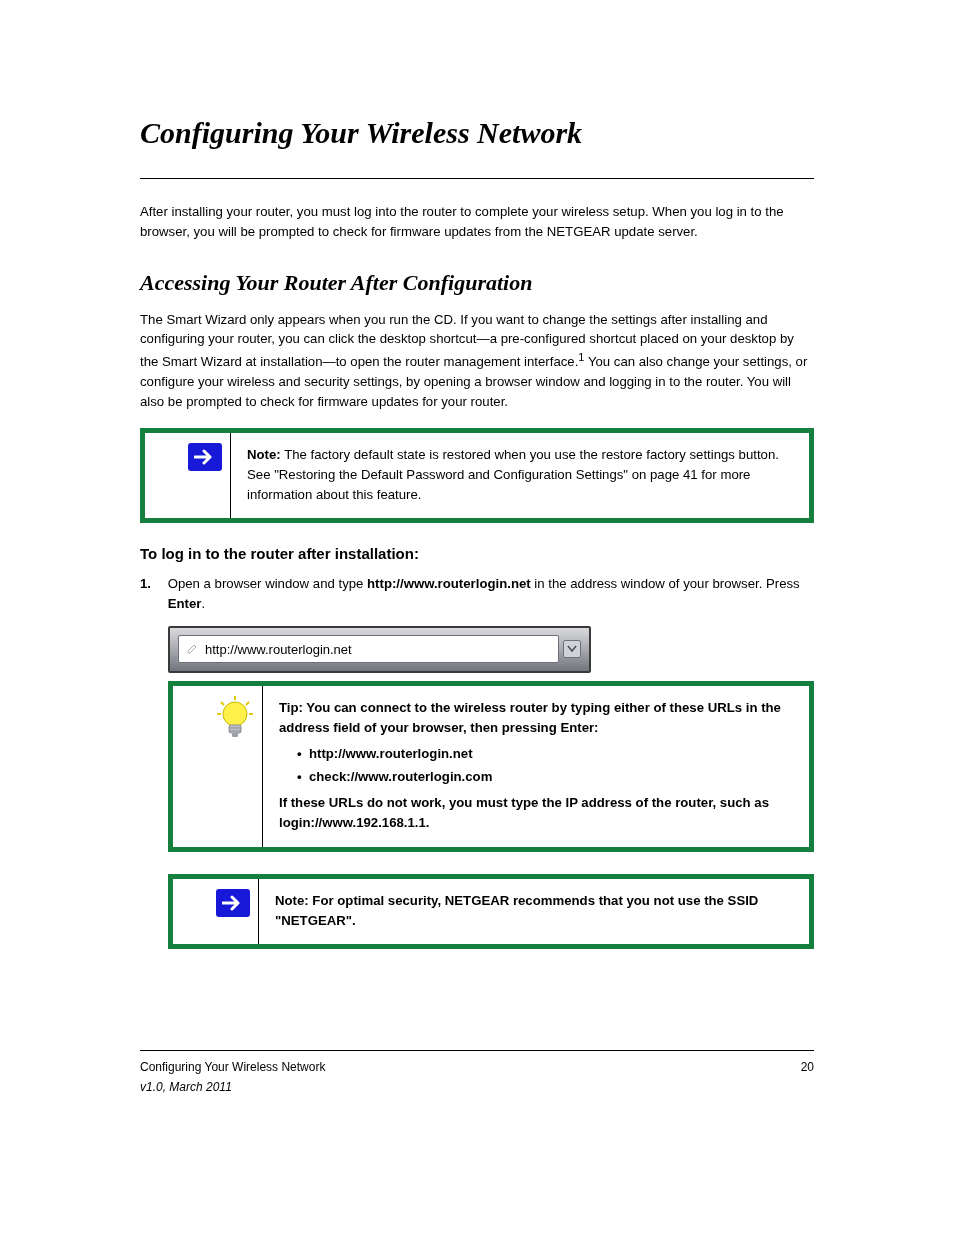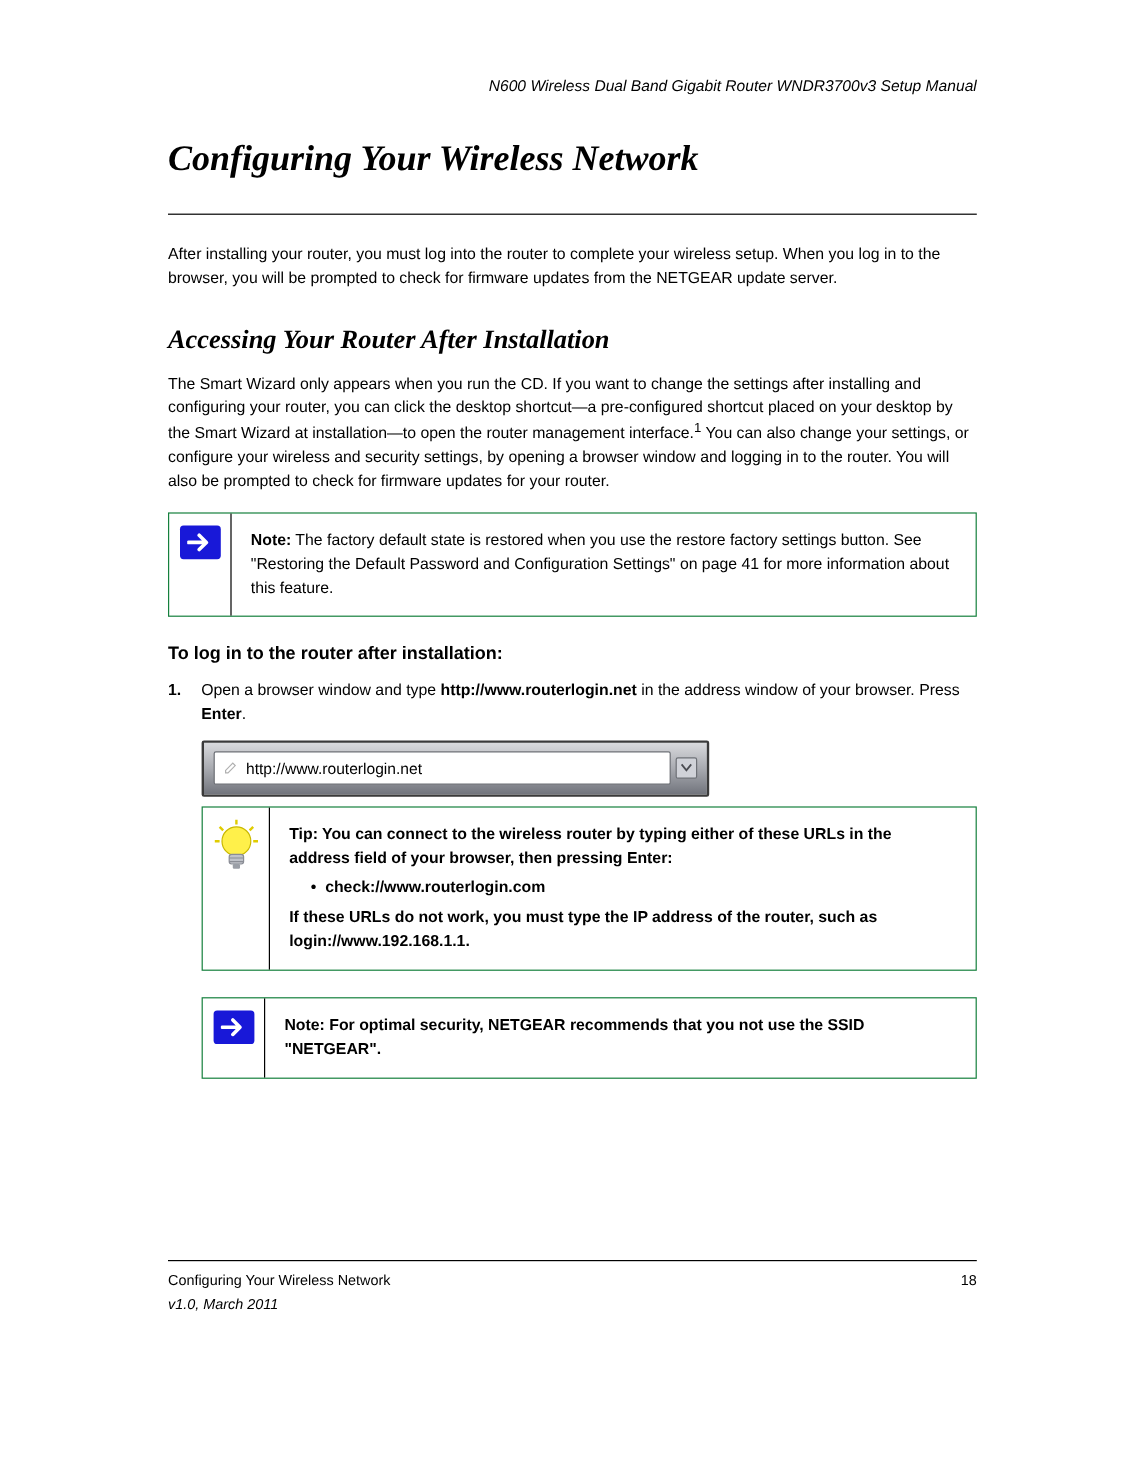--- a/index.html
+++ b/index.html
@@ -62,24 +62,25 @@
     font-weight: bold;
     font-size: 22px;
     margin: 28px 0 14px 0;
   }
   .main h3 {
     font-size: 15px;
     font-weight: bold;
     margin: 6px 0 12px 0;
   }
   .note-box {
-    border: 1px solid #15803d;
+    border: 5px solid #15803d;
     margin: 8px 0 22px 0;
     display: flex;
     align-items: stretch;
+    padding-left: 34px;
   }
   .note-box .icon-cell {
     border-right: 1px solid #000;
     width: 52px;
     display: flex;
     align-items: flex-start;
     justify-content: center;
     padding: 10px 6px;
   }
   .note-box .text-cell {
@@ -200,31 +201,30 @@
     font-size: 12px;
     font-style: italic;
     color: #000;
   }
 </style>
 </head>
 <body>
 
 <div class="page">
 
-  <div class="header-line">N600 Wireless Dual Band Gigabit Router WNDR3700v3 Setup Manual</div>
 
   <div class="chapter-title">Configuring Your Wireless Network</div>
 
   <div class="hr-top"></div>
 
   <div class="main">
 
     <p>After installing your router, you must log into the router to complete your wireless setup. When you log in to the browser, you will be prompted to check for firmware updates from the NETGEAR update server.</p>
 
-    <h2>Accessing Your Router After Installation</h2>
+    <h2>Accessing Your Router After Configuration</h2>
 
     <p>
       <span>The Smart Wizard only appears when you run the CD. If you want to change the settings after installing and configuring your router, you can click the desktop shortcut—a pre-configured shortcut placed on your desktop by the Smart Wizard at installation—to open the router management interface.</span><sup>1</sup><span> You can also change your settings, or configure your wireless and security settings, by opening a browser window and logging in to the router. You will also be prompted to check for firmware updates for your router.</span>
     </p>
 
     <div class="note-box">
       <div class="icon-cell">
         <div class="arrow-icon">
           <svg width="22" height="16" viewBox="0 0 22 16">
             <path d="M1 8 L14 8 M10 2 L16 8 L10 14" stroke="#fff" stroke-width="3" fill="none" stroke-linecap="round" stroke-linejoin="round"></path>
@@ -278,20 +278,21 @@
               <rect x="14" y="29" width="12" height="8" rx="2" fill="#bfc2c9" stroke="#8a8d95" stroke-width="1"></rect>
               <line x1="14" y1="32" x2="26" y2="32" stroke="#8a8d95" stroke-width="1"></line>
               <line x1="14" y1="35" x2="26" y2="35" stroke="#8a8d95" stroke-width="1"></line>
               <rect x="17" y="37" width="6" height="4" rx="1" fill="#9a9ea6"></rect>
             </g>
           </svg>
         </div>
       </div>
       <div class="text-cell">
         <b>Tip:</b><span> You can connect to the wireless router by typing either of these URLs in the address field of your browser, then pressing Enter:</span>
+        <div style="margin:6px 0 0 18px;">• &nbsp;<b>http://www.routerlogin.net</b></div>
         <div style="margin:4px 0 6px 18px;">• &nbsp;<b>check://www.routerlogin.com</b></div>
         <div>
           <span>If these URLs do not work, you must type the IP address of the router, such as </span><b>login://www.192.168.1.1</b>.
         </div>
       </div>
     </div>
 
 
     <div class="note-box indent">
       <div class="icon-cell">
@@ -305,18 +306,18 @@
         <b>Note:</b><span> For optimal security, NETGEAR recommends that you not use the SSID "NETGEAR".</span>
       </div>
     </div>
 
   </div>
 
   <div class="hr-bottom"></div>
 
   <div class="footer">
     <span>Configuring Your Wireless Network</span>
-    <span>18</span>
+    <span>20</span>
   </div>
 
   <div class="version">v1.0, March 2011</div>
 
 </div>
 
 </body></html>

